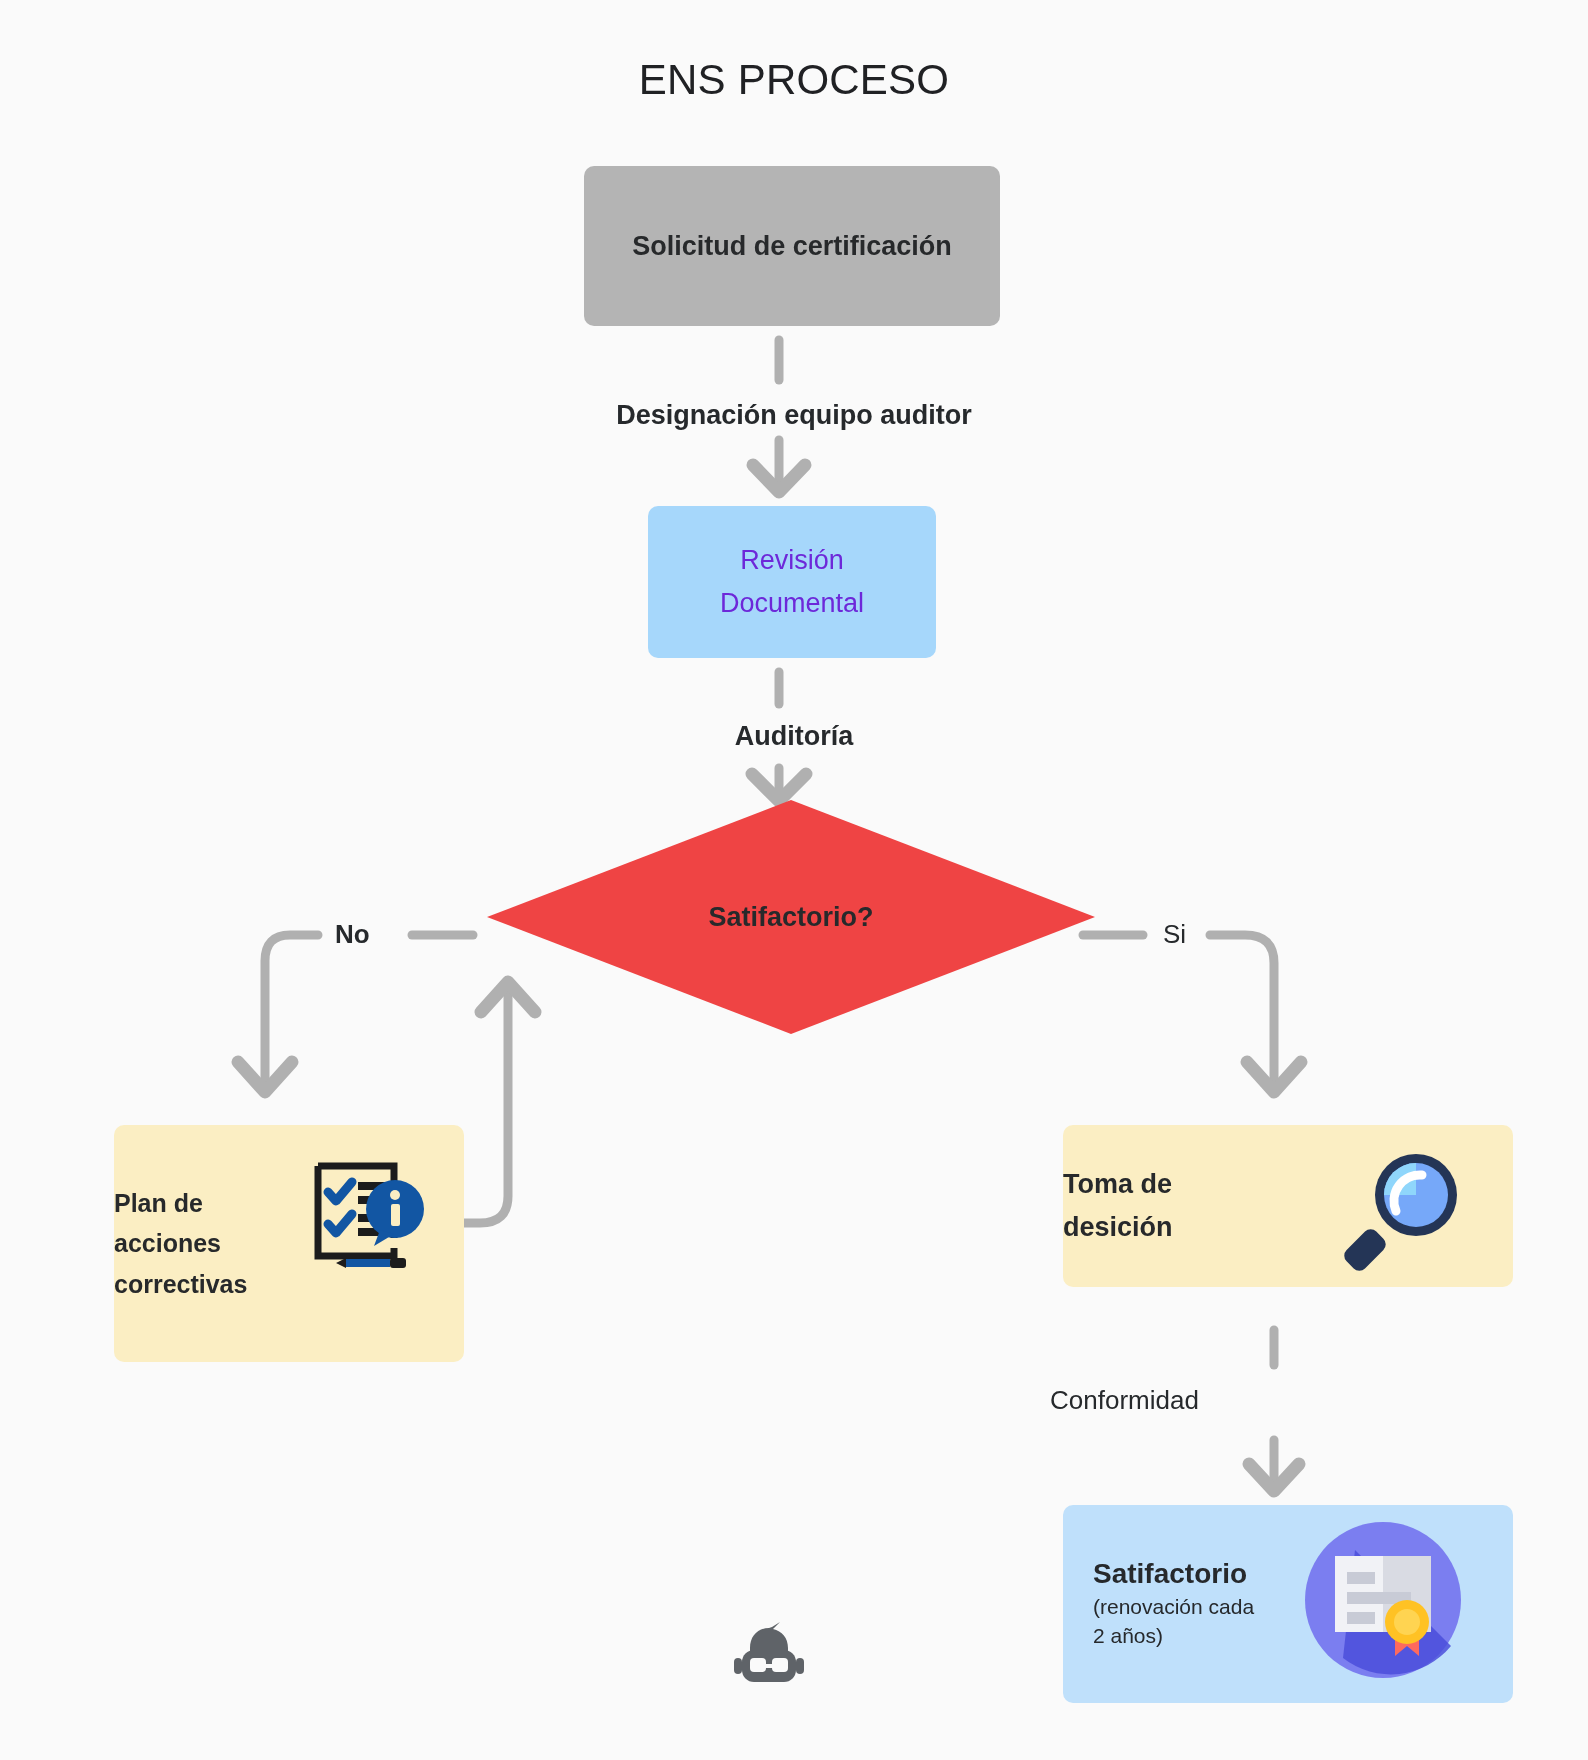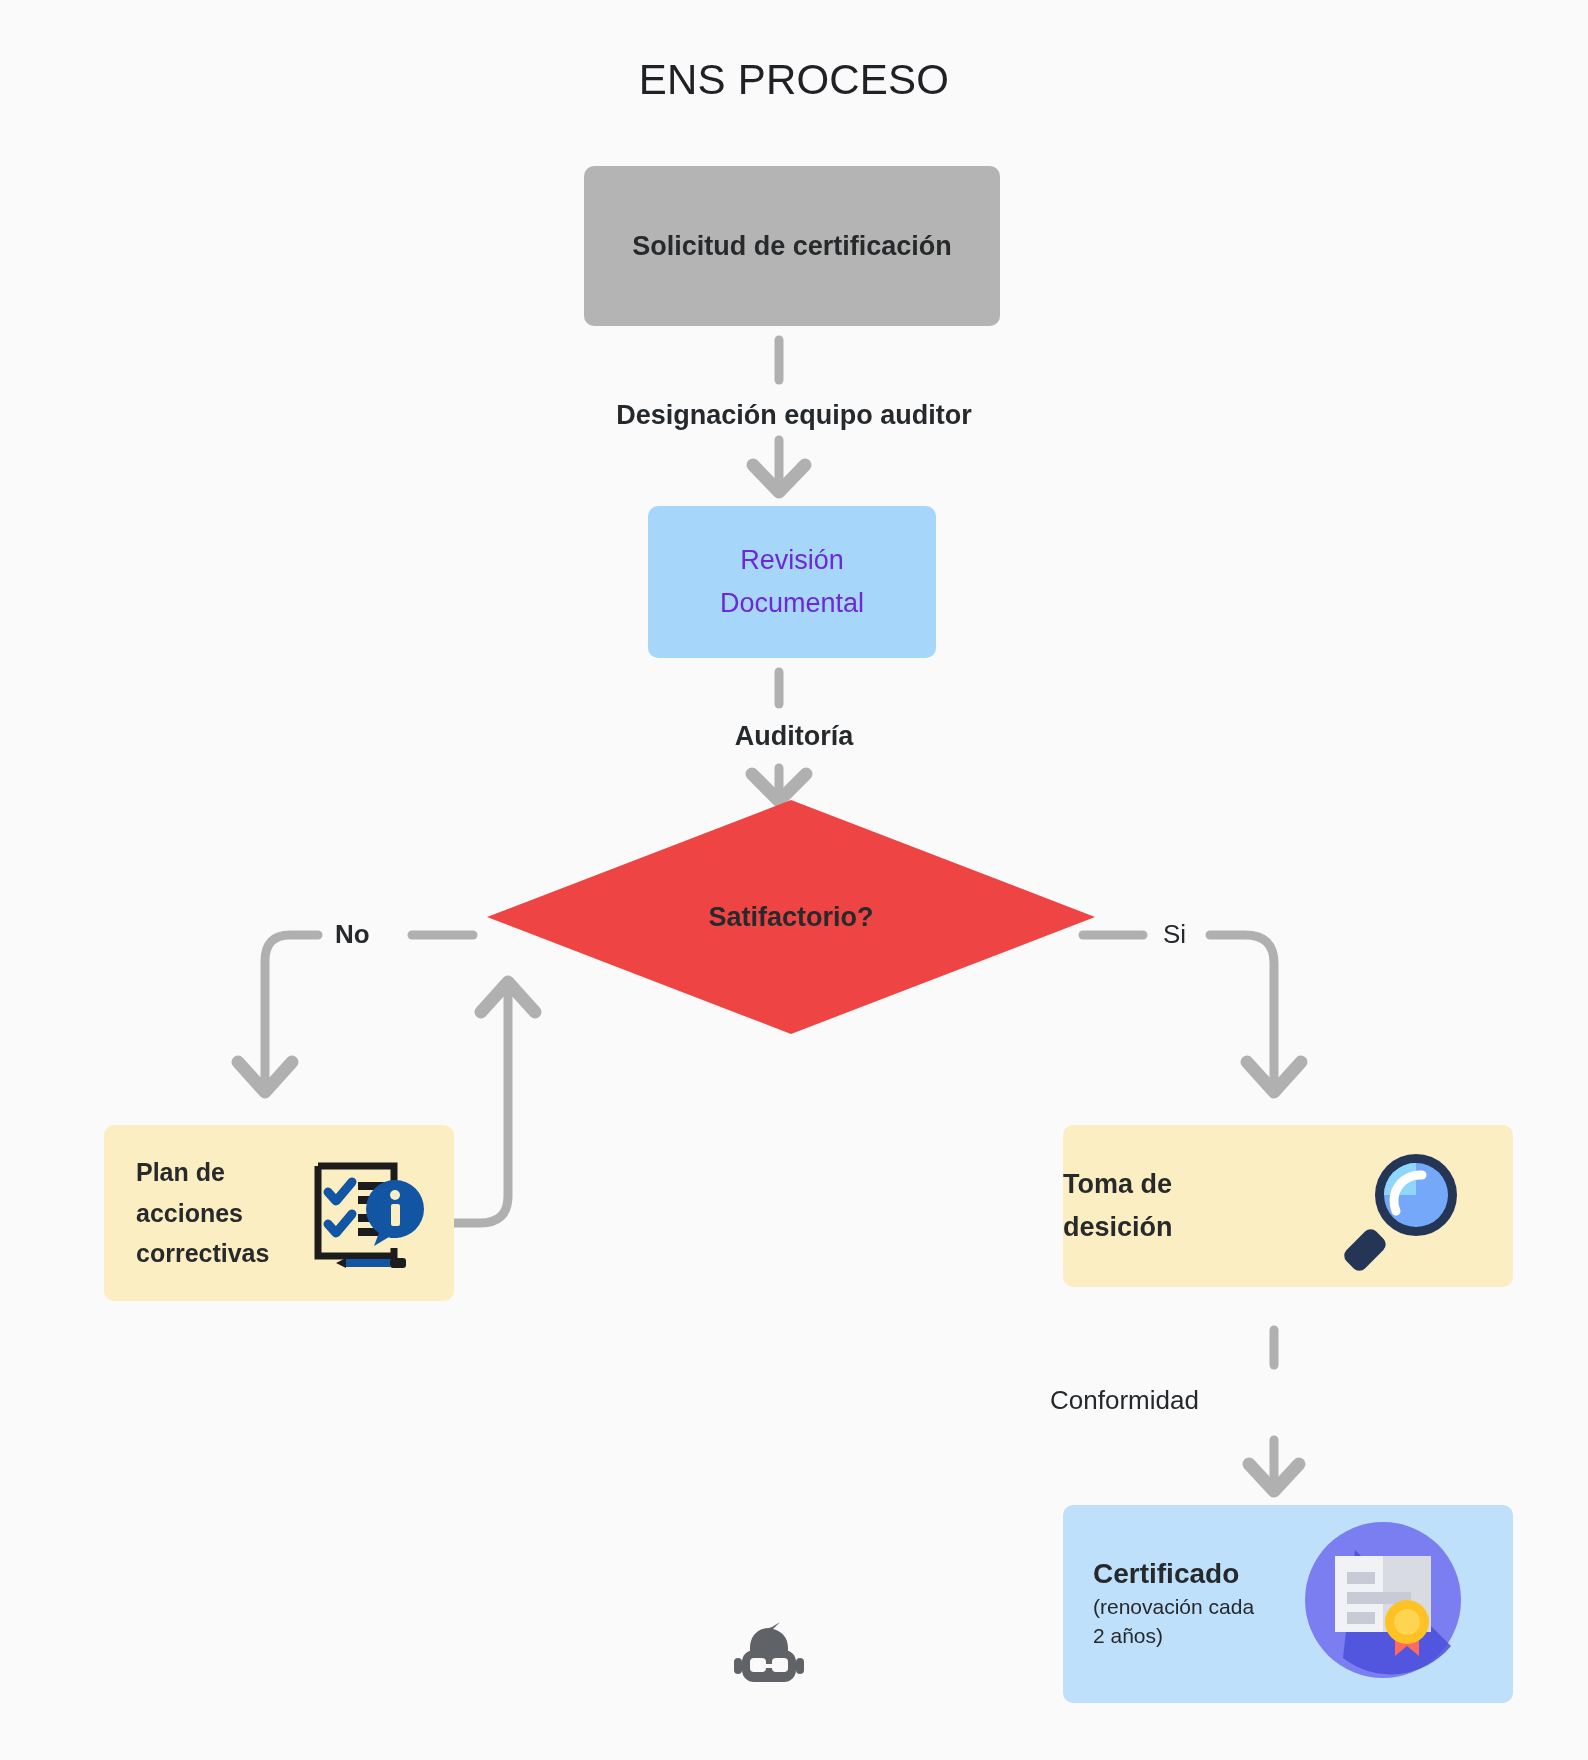--- a/index.html
+++ b/index.html
@@ -60,23 +60,22 @@
     clip-path: polygon(50% 0, 100% 50%, 50% 100%, 0 50%);
     border-radius: 0;
     justify-content: center;
   }
   #n-diamond .node-label {
     font-size: 27px; font-weight: bold; color: #27292b; text-align: center;
   }
 
   
   #n-plan {
-    left: 91px; top: 1125px; width: 350px; height: 176px;
+    left: 101px; top: 1125px; width: 350px; height: 237px;
     background: #fbeec3;
-    padding-left: 32px;
   }
   #n-plan .node-label {
     font-size: 25px; font-weight: bold; color: #27292b; line-height: 1.62;
   }
 
   
   #n-toma {
     left: 1050px; top: 1125px; width: 450px; height: 162px;
     background: #fbeec3;
   }
@@ -172,21 +171,21 @@
 correctivas</span>
   </div>
 
   <div class="node" id="n-toma">
     <span class="node-label">Toma de
 desición</span>
   </div>
 
   <div class="node" id="n-cert">
     <div class="cert-text">
-      <div class="cert-title">Certificado</div>
+      <div class="cert-title">Satifactorio</div>
       <div class="cert-sub">(renovación cada
 2 años)</div>
     </div>
   </div>
 
   <div class="edge-label" id="lbl-auditoria">Auditoría</div>
   <div class="edge-label" id="lbl-designacion">Designación equipo auditor</div>
   <div class="edge-label" id="lbl-no">No</div>
   <div class="edge-label" id="lbl-si">Si</div>
   <div class="edge-label" id="lbl-conformidad">Conformidad</div>

